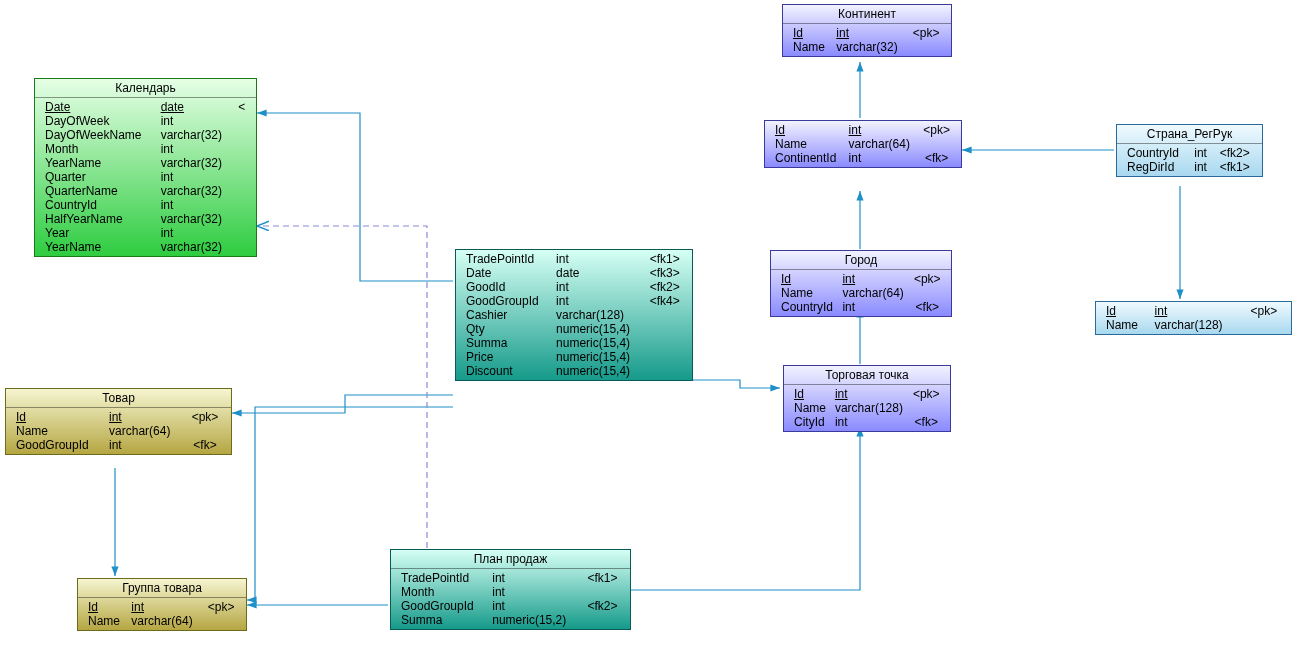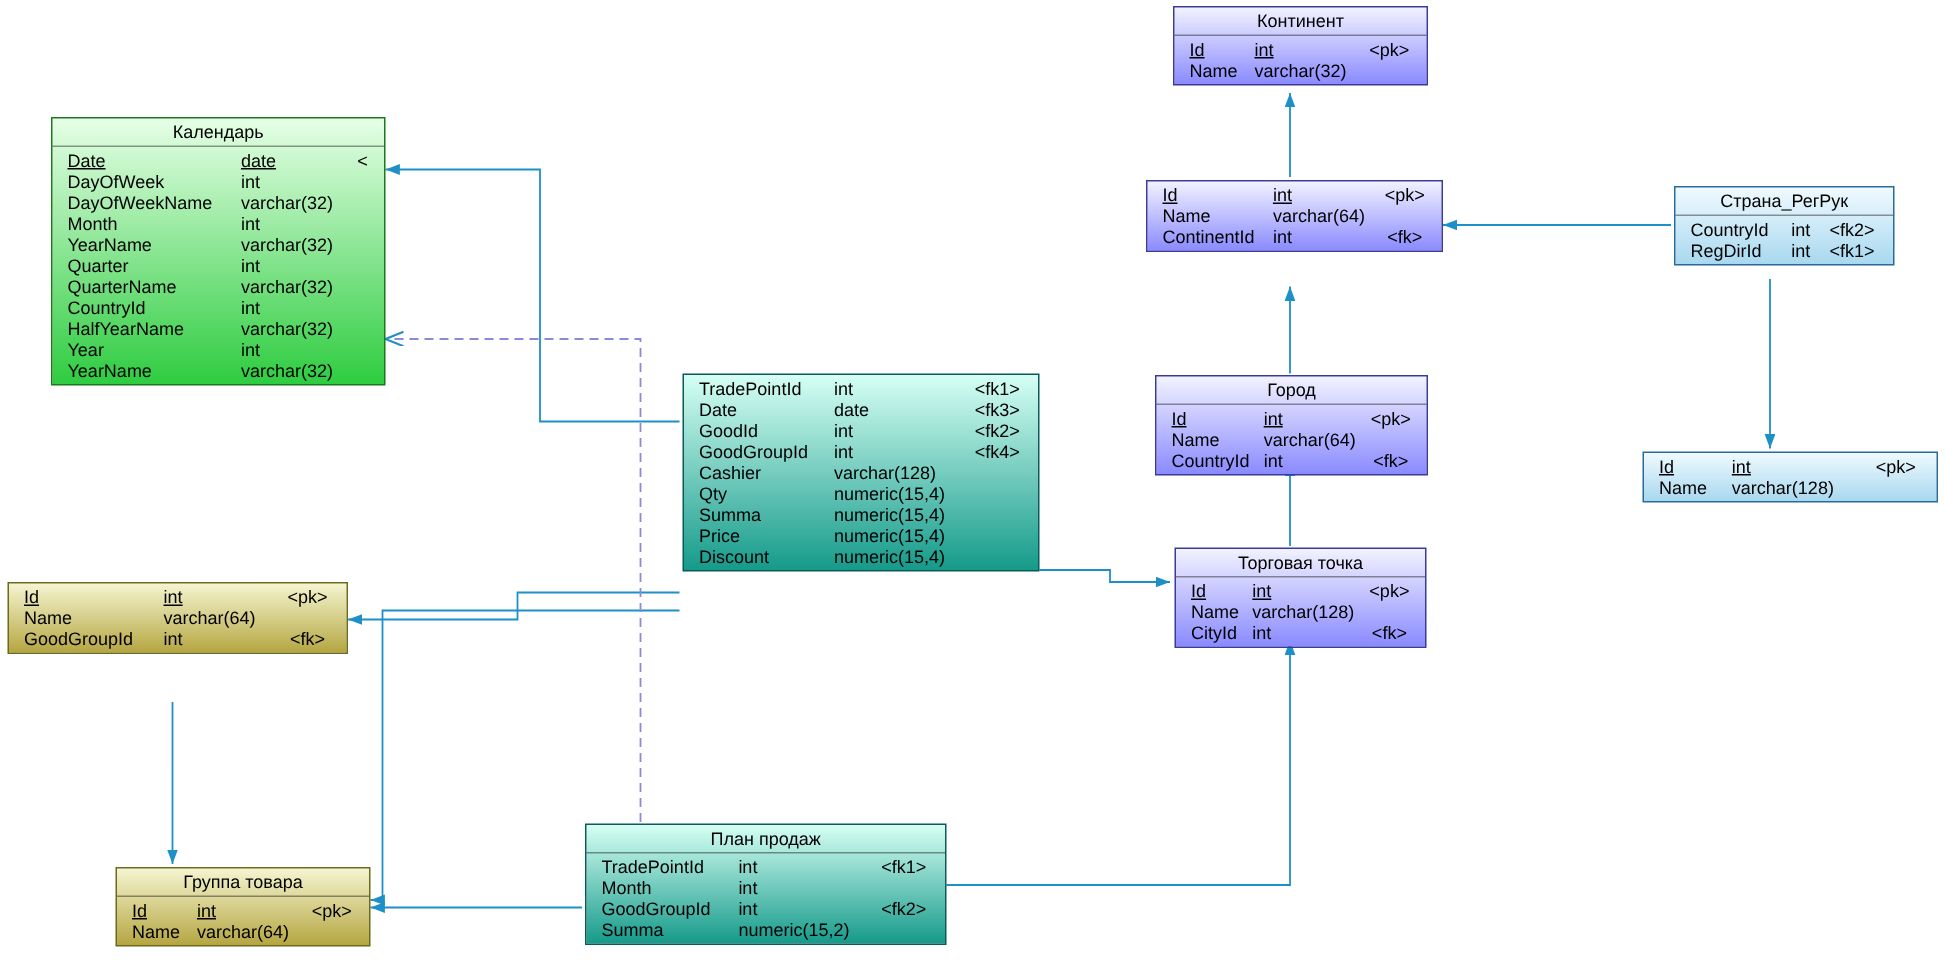--- a/index.html
+++ b/index.html
@@ -122,20 +122,21 @@
               <td>YearName</td>
               <td>varchar(32)</td>
               <td></td>
             </tr>
 </tbody>
         </table>
       </div>
     </div>
 
 <div class="entity olive" style="left:5px;top:388px;width:225px">
+<div class="title">Товар</div>
 <div class="body">
         <table class="cols">
 <tbody>
             <tr>
               <td class="pk">Id</td>
               <td class="pk">int</td>
               <td class="key">&lt;pk&gt;</td>
             </tr>
 <tr>
               <td>Name</td>

